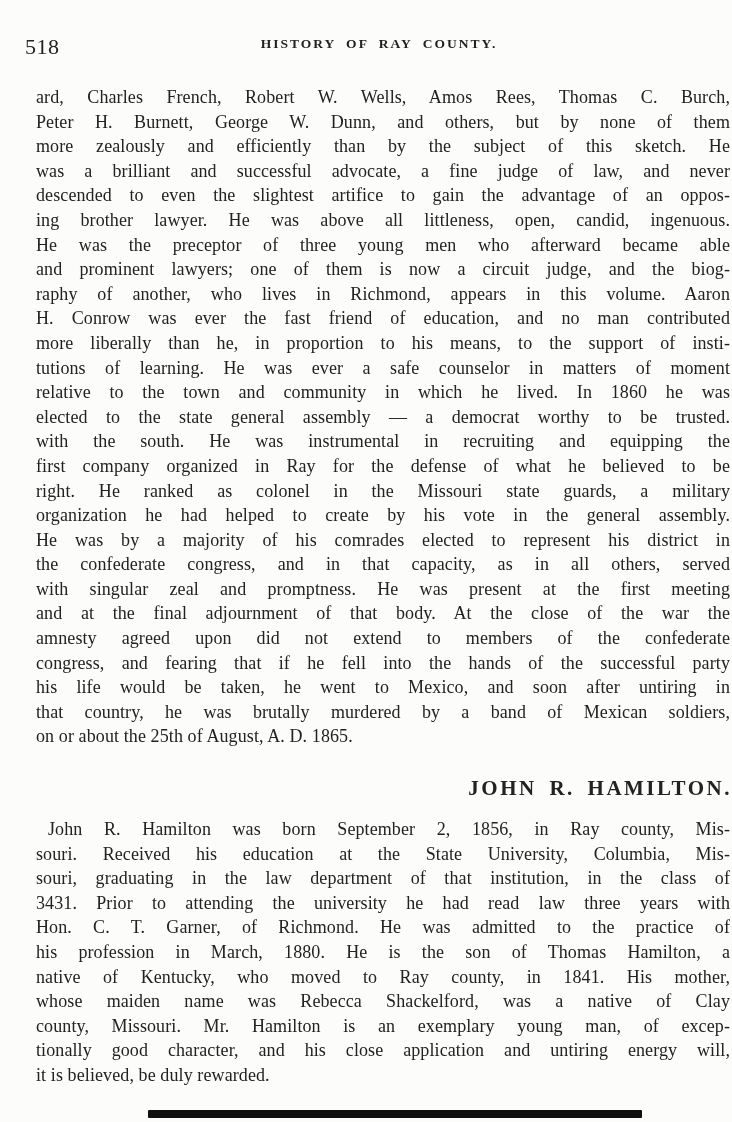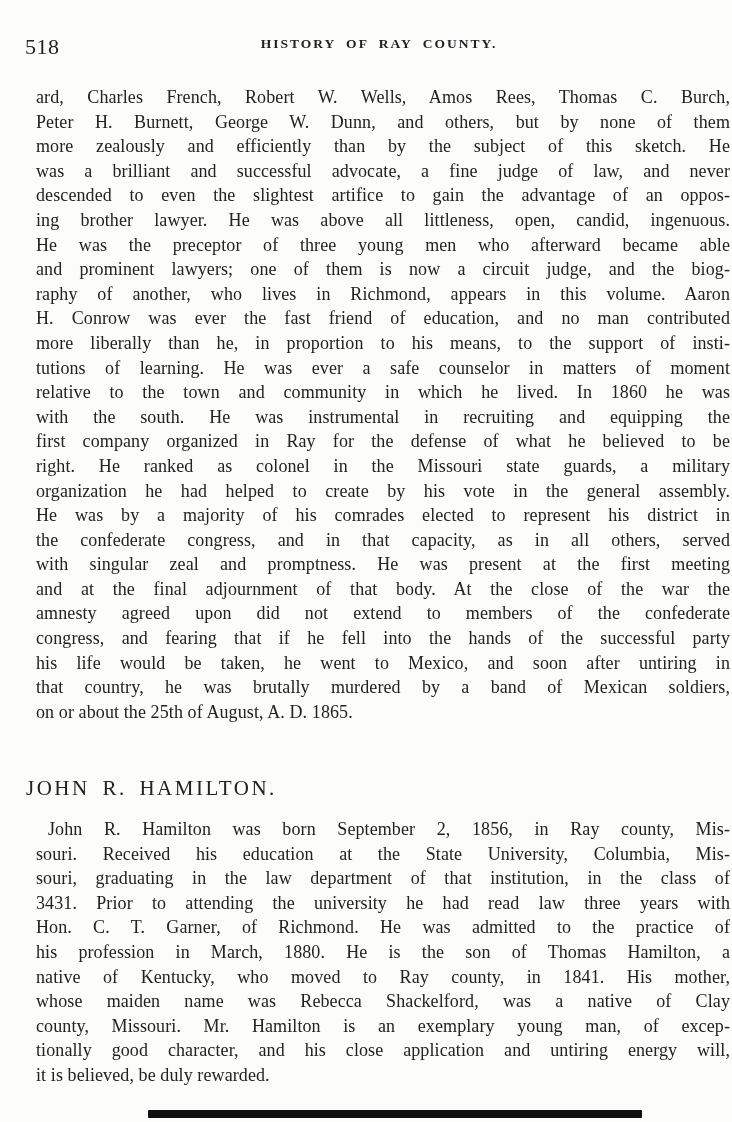--- a/index.html
+++ b/index.html
@@ -65,23 +65,23 @@
   .tline.last {
     text-align-last: left;
   }
   .para2 .tline:first-child { text-indent: 12px; }
   
   .section-heading {
     position: absolute;
     top: 776px;
     left: 26px;
     right: 0;
-    text-align: left;
+    text-align: right;
     font-size: 21px;
-    font-weight: 400;
+    font-weight: 700;
     letter-spacing: 2.5px;
     word-spacing: 5px;
   }
   
   .scan-bar {
     position: absolute;
     left: 148px;
     top: 1110px;
     width: 494px;
     height: 8px;
@@ -106,20 +106,21 @@
       <div class="tline">was a brilliant and successful advocate, a fine judge of law, and never</div>
       <div class="tline">descended to even the slightest artifice to gain the advantage of an oppos-</div>
       <div class="tline">ing brother lawyer.  He was above all littleness, open, candid, ingenuous.</div>
       <div class="tline">He was the preceptor of three young men who afterward became able</div>
       <div class="tline">and prominent lawyers; one of them is now a circuit judge, and the biog-</div>
       <div class="tline">raphy of another, who lives in Richmond, appears in this volume.  Aaron</div>
       <div class="tline">H. Conrow was ever the fast friend of education, and no man contributed</div>
       <div class="tline">more liberally than he, in proportion to his means, to the support of insti-</div>
       <div class="tline">tutions of learning.  He was ever a safe counselor in matters of moment</div>
       <div class="tline">relative to the town and community in which he lived.  In 1860 he was</div>
+      <div class="tline">elected to the state general assembly — a democrat worthy to be trusted.</div>
       <div class="tline">with the south.  He was instrumental in recruiting and equipping the</div>
       <div class="tline">first company organized in Ray for the defense of what he believed to be</div>
       <div class="tline">right.  He ranked as colonel in the Missouri state guards, a military</div>
       <div class="tline">organization he had helped to create by his vote in the general assembly.</div>
       <div class="tline">He was by a majority of his comrades elected to represent his district in</div>
       <div class="tline">the confederate congress, and in that capacity, as in all others, served</div>
       <div class="tline">with singular zeal and promptness.  He was present at the first meeting</div>
       <div class="tline">and at the final adjournment of that body.  At the close of the war the</div>
       <div class="tline">amnesty agreed upon did not extend to members of the confederate</div>
       <div class="tline">congress, and fearing that if he fell into the hands of the successful party</div>

